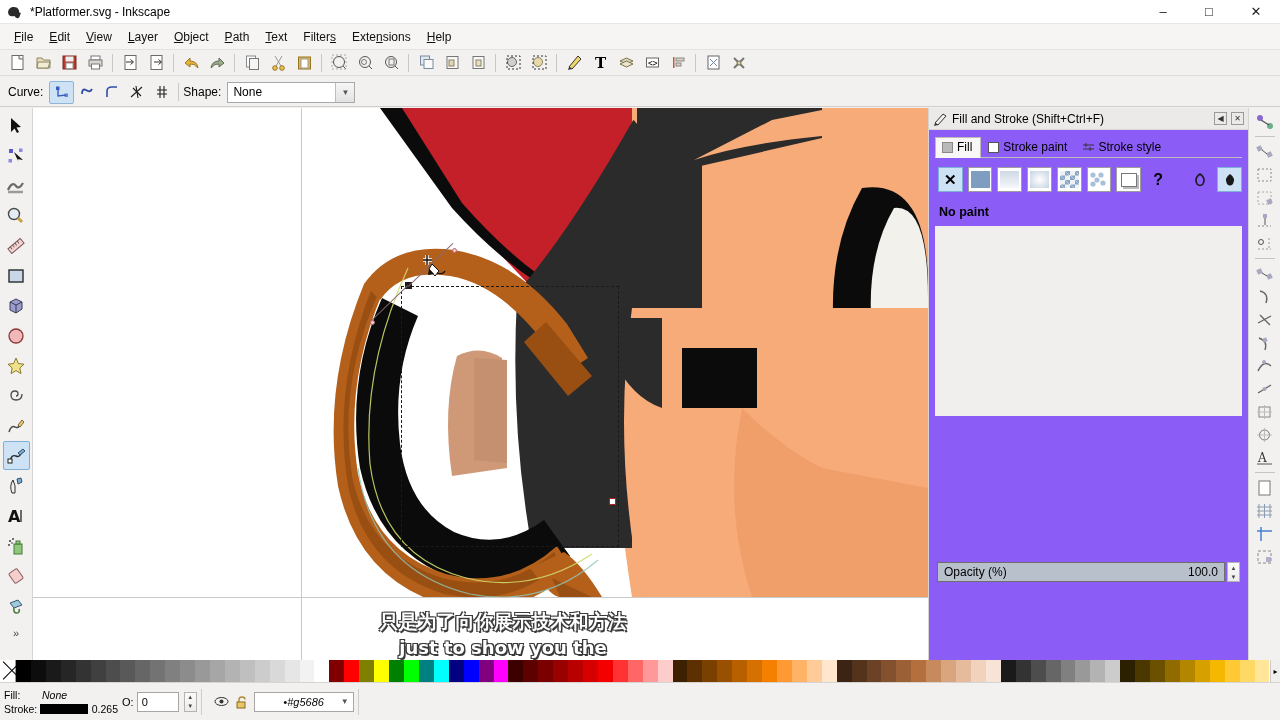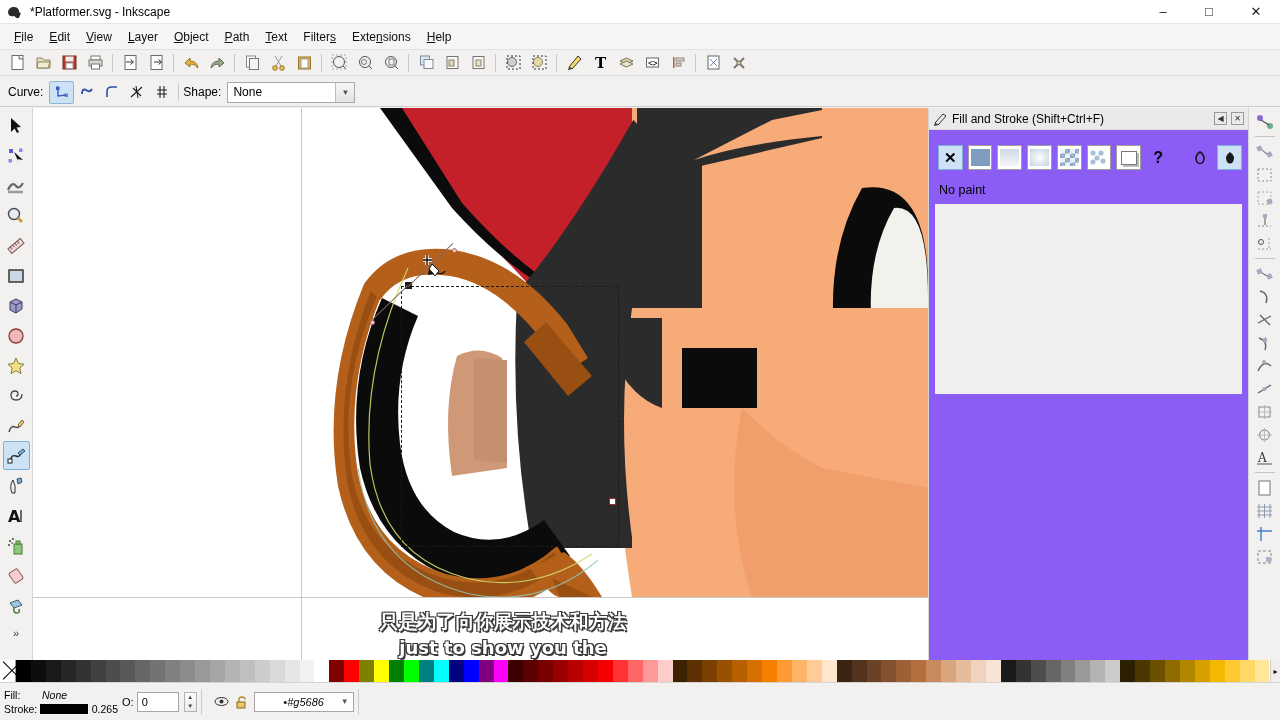--- a/index.html
+++ b/index.html
@@ -174,21 +174,21 @@
   .fs-tab.active { background: #f8f7f5; border-color: #bdbcba; border-bottom: 1px solid #f8f7f5; margin-bottom: -1px; }
   .tabicon { width: 11px; height: 11px; display: inline-block; }
   .paintrow { display: flex; align-items: center; gap: 5px; margin-top: 9px; padding-left: 3px; }
   .paintbtn {
     width: 27px; height: 25px; border: 1px solid #9f9e9c; background: #fff;
     display: flex; align-items: center; justify-content: center;
   }
   .paintbtn.active { background: #cde3f5; border-color: #7fb0d6; }
   .paintbtn.noborder { border: none; background: transparent; }
   .paintbtn.sel-light { background: #cde3f5; border: 1px solid #7fb0d6; }
-  .nopaint-label { font-size: 12.5px; font-weight: normal; margin: 13px 0 0 4px; }
+  .nopaint-label { font-size: 12.5px; font-weight: bold; margin: 13px 0 0 4px; }
   .fs-canvas {
     margin: 7px 0 0 0; height: 190px; background: #f0efed;
   }
   .slider-row {
     display: flex; align-items: center; margin: 0 2px 4px 2px;
   }
   .slider-track {
     position: relative; flex: 1; height: 20px; background: #ffffff; border: 1px solid #b5b4b2;
     display: flex; align-items: center; padding: 0 6px; font-size: 12px;
   }
@@ -715,20 +715,37 @@
         <path d="M2 11 L10 2 L13 4 L5 13 Z" fill="#efefef" stroke="#333"></path>
         <path d="M2 11 L5 13 L1 14 Z" fill="#333"></path>
       </svg>
       <span class="dock-title-text">Fill and Stroke (Shift+Ctrl+F)</span>
       <span class="dock-title-btns">
         <span class="dock-tbtn">◀</span>
         <span class="dock-tbtn">✕</span>
       </span>
     </div>
     <div class="dock-body">
+      <div class="fs-tabs">
+        <div class="fs-tab active">
+          <span class="tabicon" style="background:#b9b9b9;border:1px solid #8a8a8a;"></span>
+          <span>Fill</span>
+        </div>
+        <div class="fs-tab">
+          <span class="tabicon" style="background:#fff;border:1px solid #555;"></span>
+          <span>Stroke paint</span>
+        </div>
+        <div class="fs-tab">
+          <svg class="tabicon" width="11" height="11">
+            <path d="M0 3 H11 M0 7 H11" stroke="#333"></path>
+              <path d="M3 1 V5 M7 5 V9" stroke="#333"></path>
+          </svg>
+          <span>Stroke style</span>
+        </div>
+      </div>
 
       <div class="paintrow">
         <div class="paintbtn active">
           <span style="font-size:15px;font-weight:bold;">✕</span>
         </div>
         <div class="paintbtn">
           <span style="width:19px;height:17px;background:#7e9dc0;display:block;"></span>
         </div>
         <div class="paintbtn">
           <span style="width:19px;height:17px;background:linear-gradient(#cfd9e6,#f5f7fa);display:block;"></span>
@@ -768,20 +785,31 @@
               <path d="M8 2 Q14 6 11 12 Q8 15 5 12 Q2 6 8 2 Z" fill="#1a1a1a"></path>
             </svg>
         </div>
       </div>
 
       <div class="nopaint-label">No paint</div>
       <div class="fs-canvas"></div>
     </div>
 
     <div style="position:absolute;left:6px;right:6px;bottom:74px;">
+      <div class="slider-row">
+        <div class="slider-track" style="border-color:#6e6e6e;">
+          <div class="slider-fill" style="width:100%;"></div>
+          <span class="lbl">Opacity (%)</span>
+          <span class="val">100.0</span>
+        </div>
+        <div class="spin">
+            <div>▲</div>
+            <div>▼</div>
+          </div>
+      </div>
     </div>
   </div>
 
   <div class="snapbar">
     <div class="snap-item">
       <svg width="20" height="18">
           <circle cx="5" cy="5" r="3" fill="#8a6ad0"></circle>
           <circle cx="15" cy="13" r="3" fill="#6ab08a"></circle>
           <path d="M6 7 L14 12" stroke="#555" stroke-width="1.4"></path>
         </svg>

